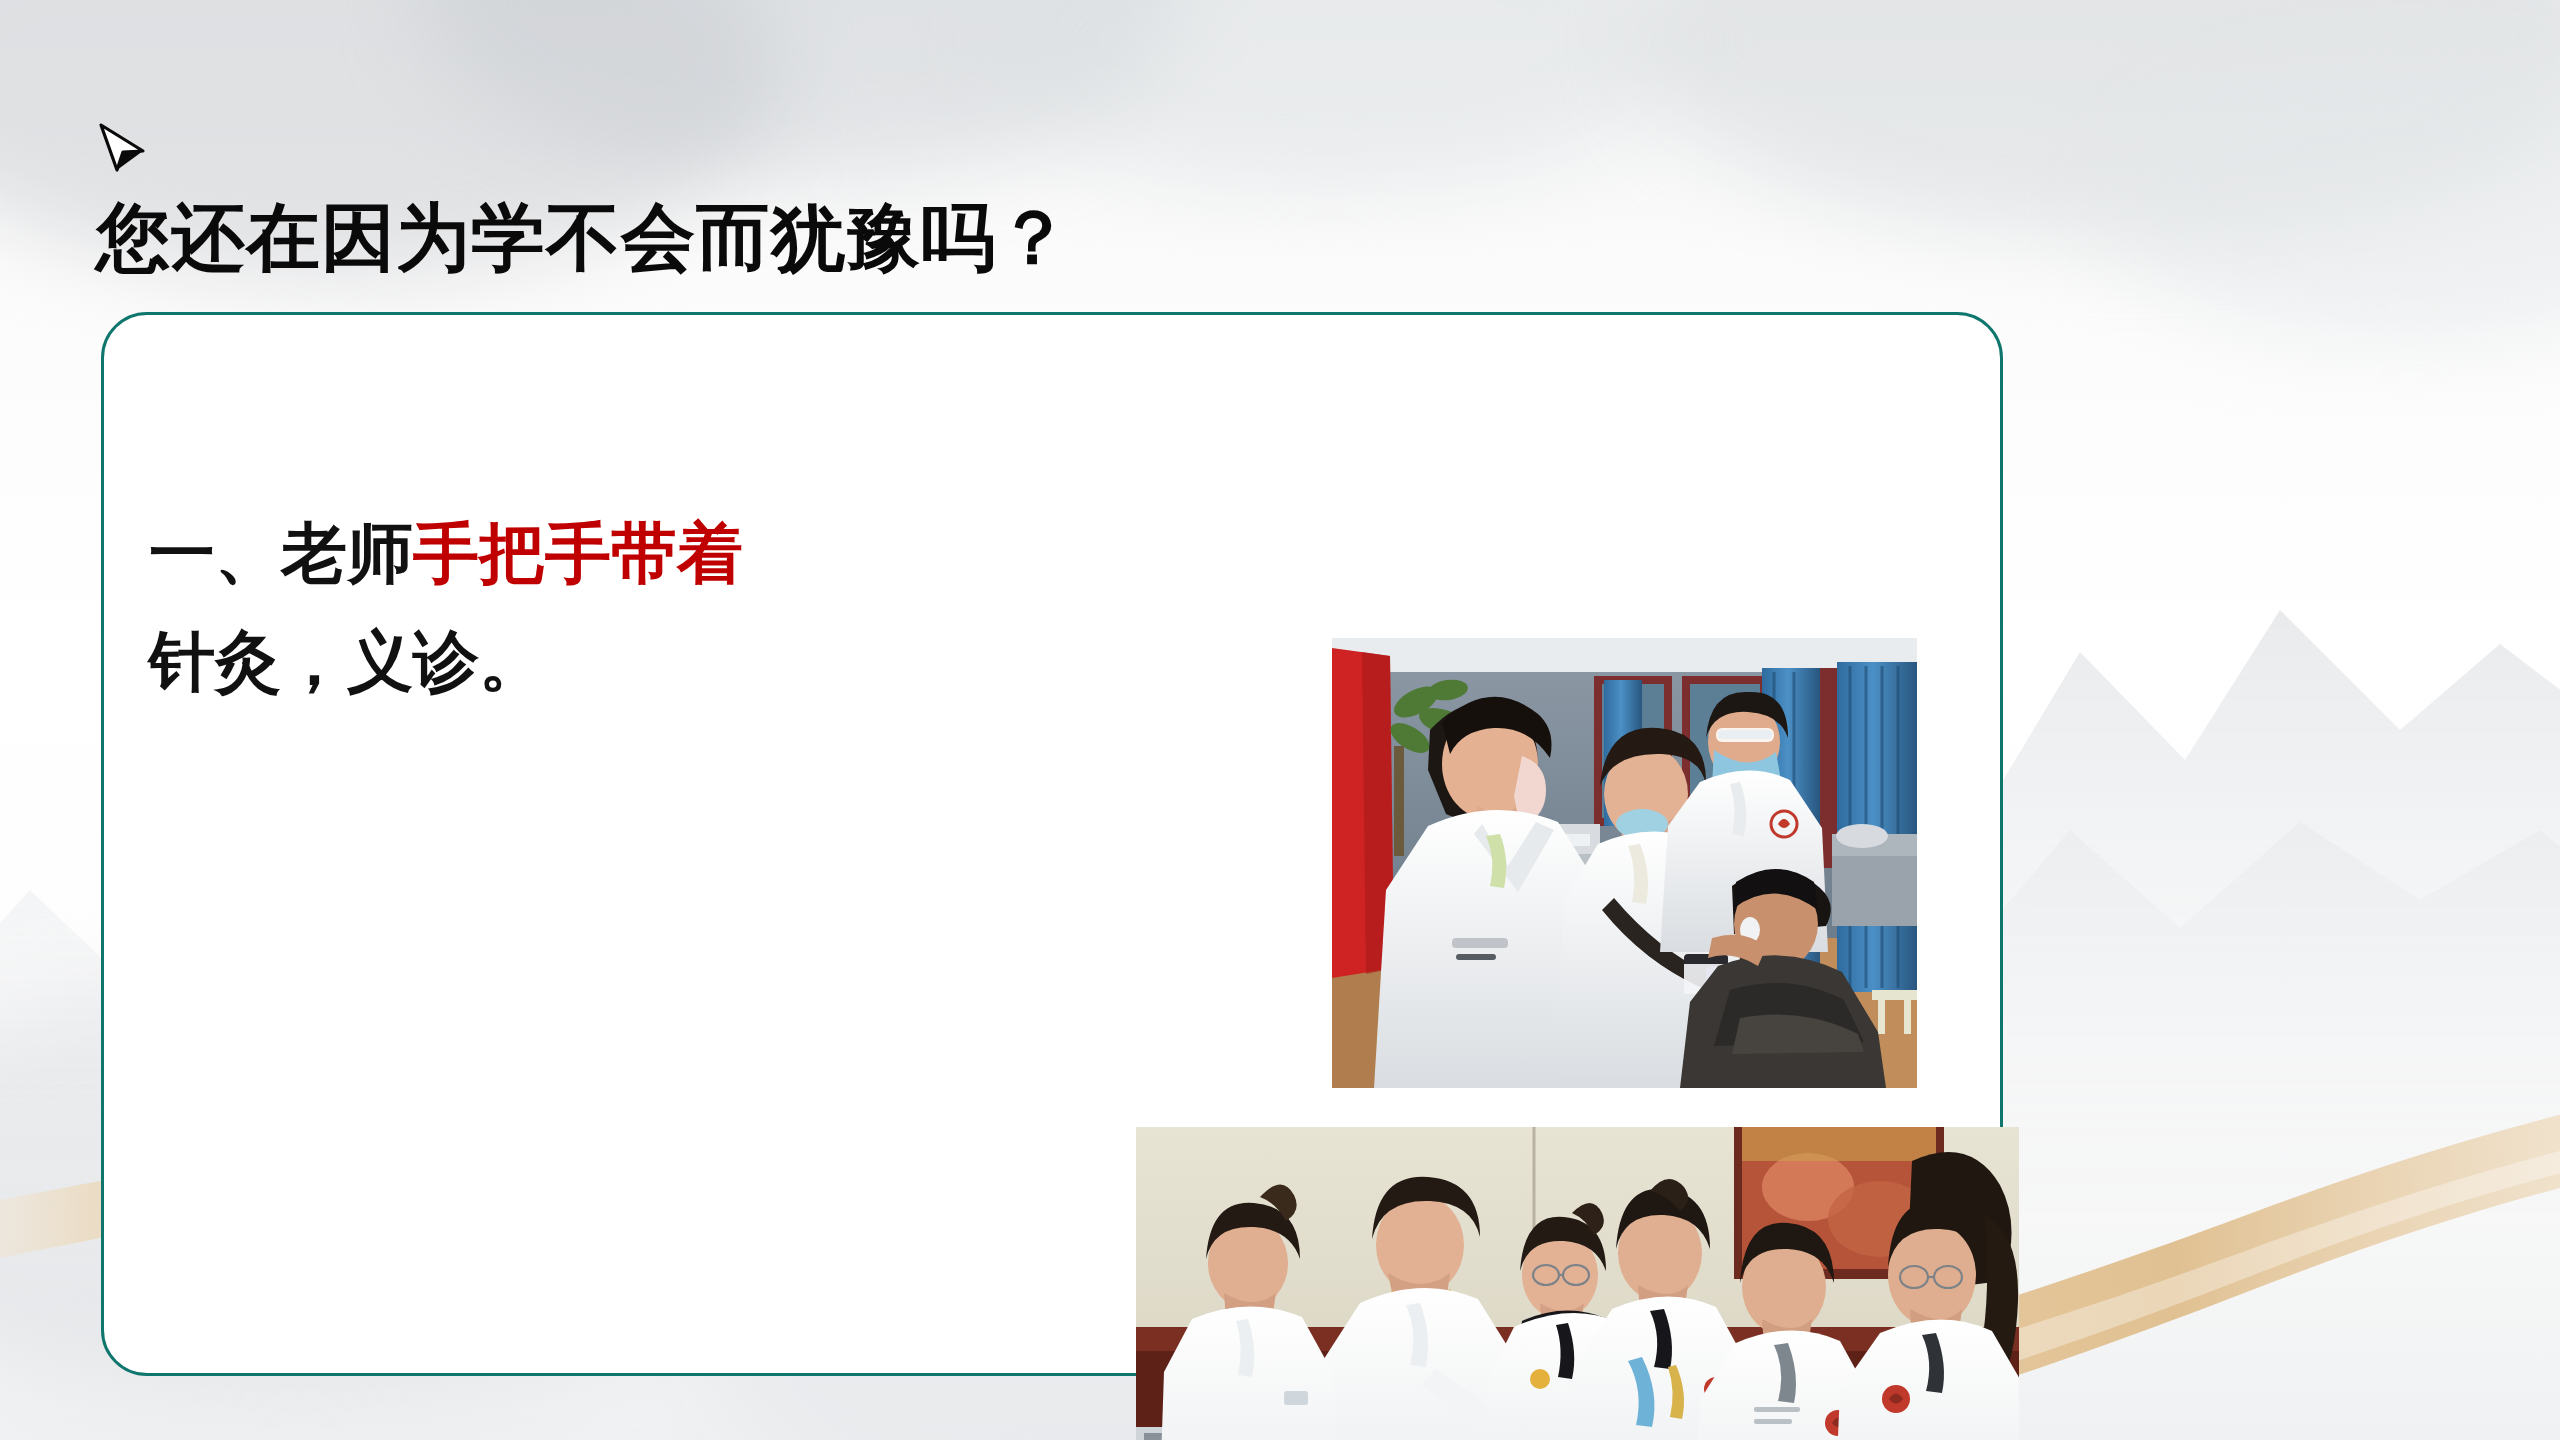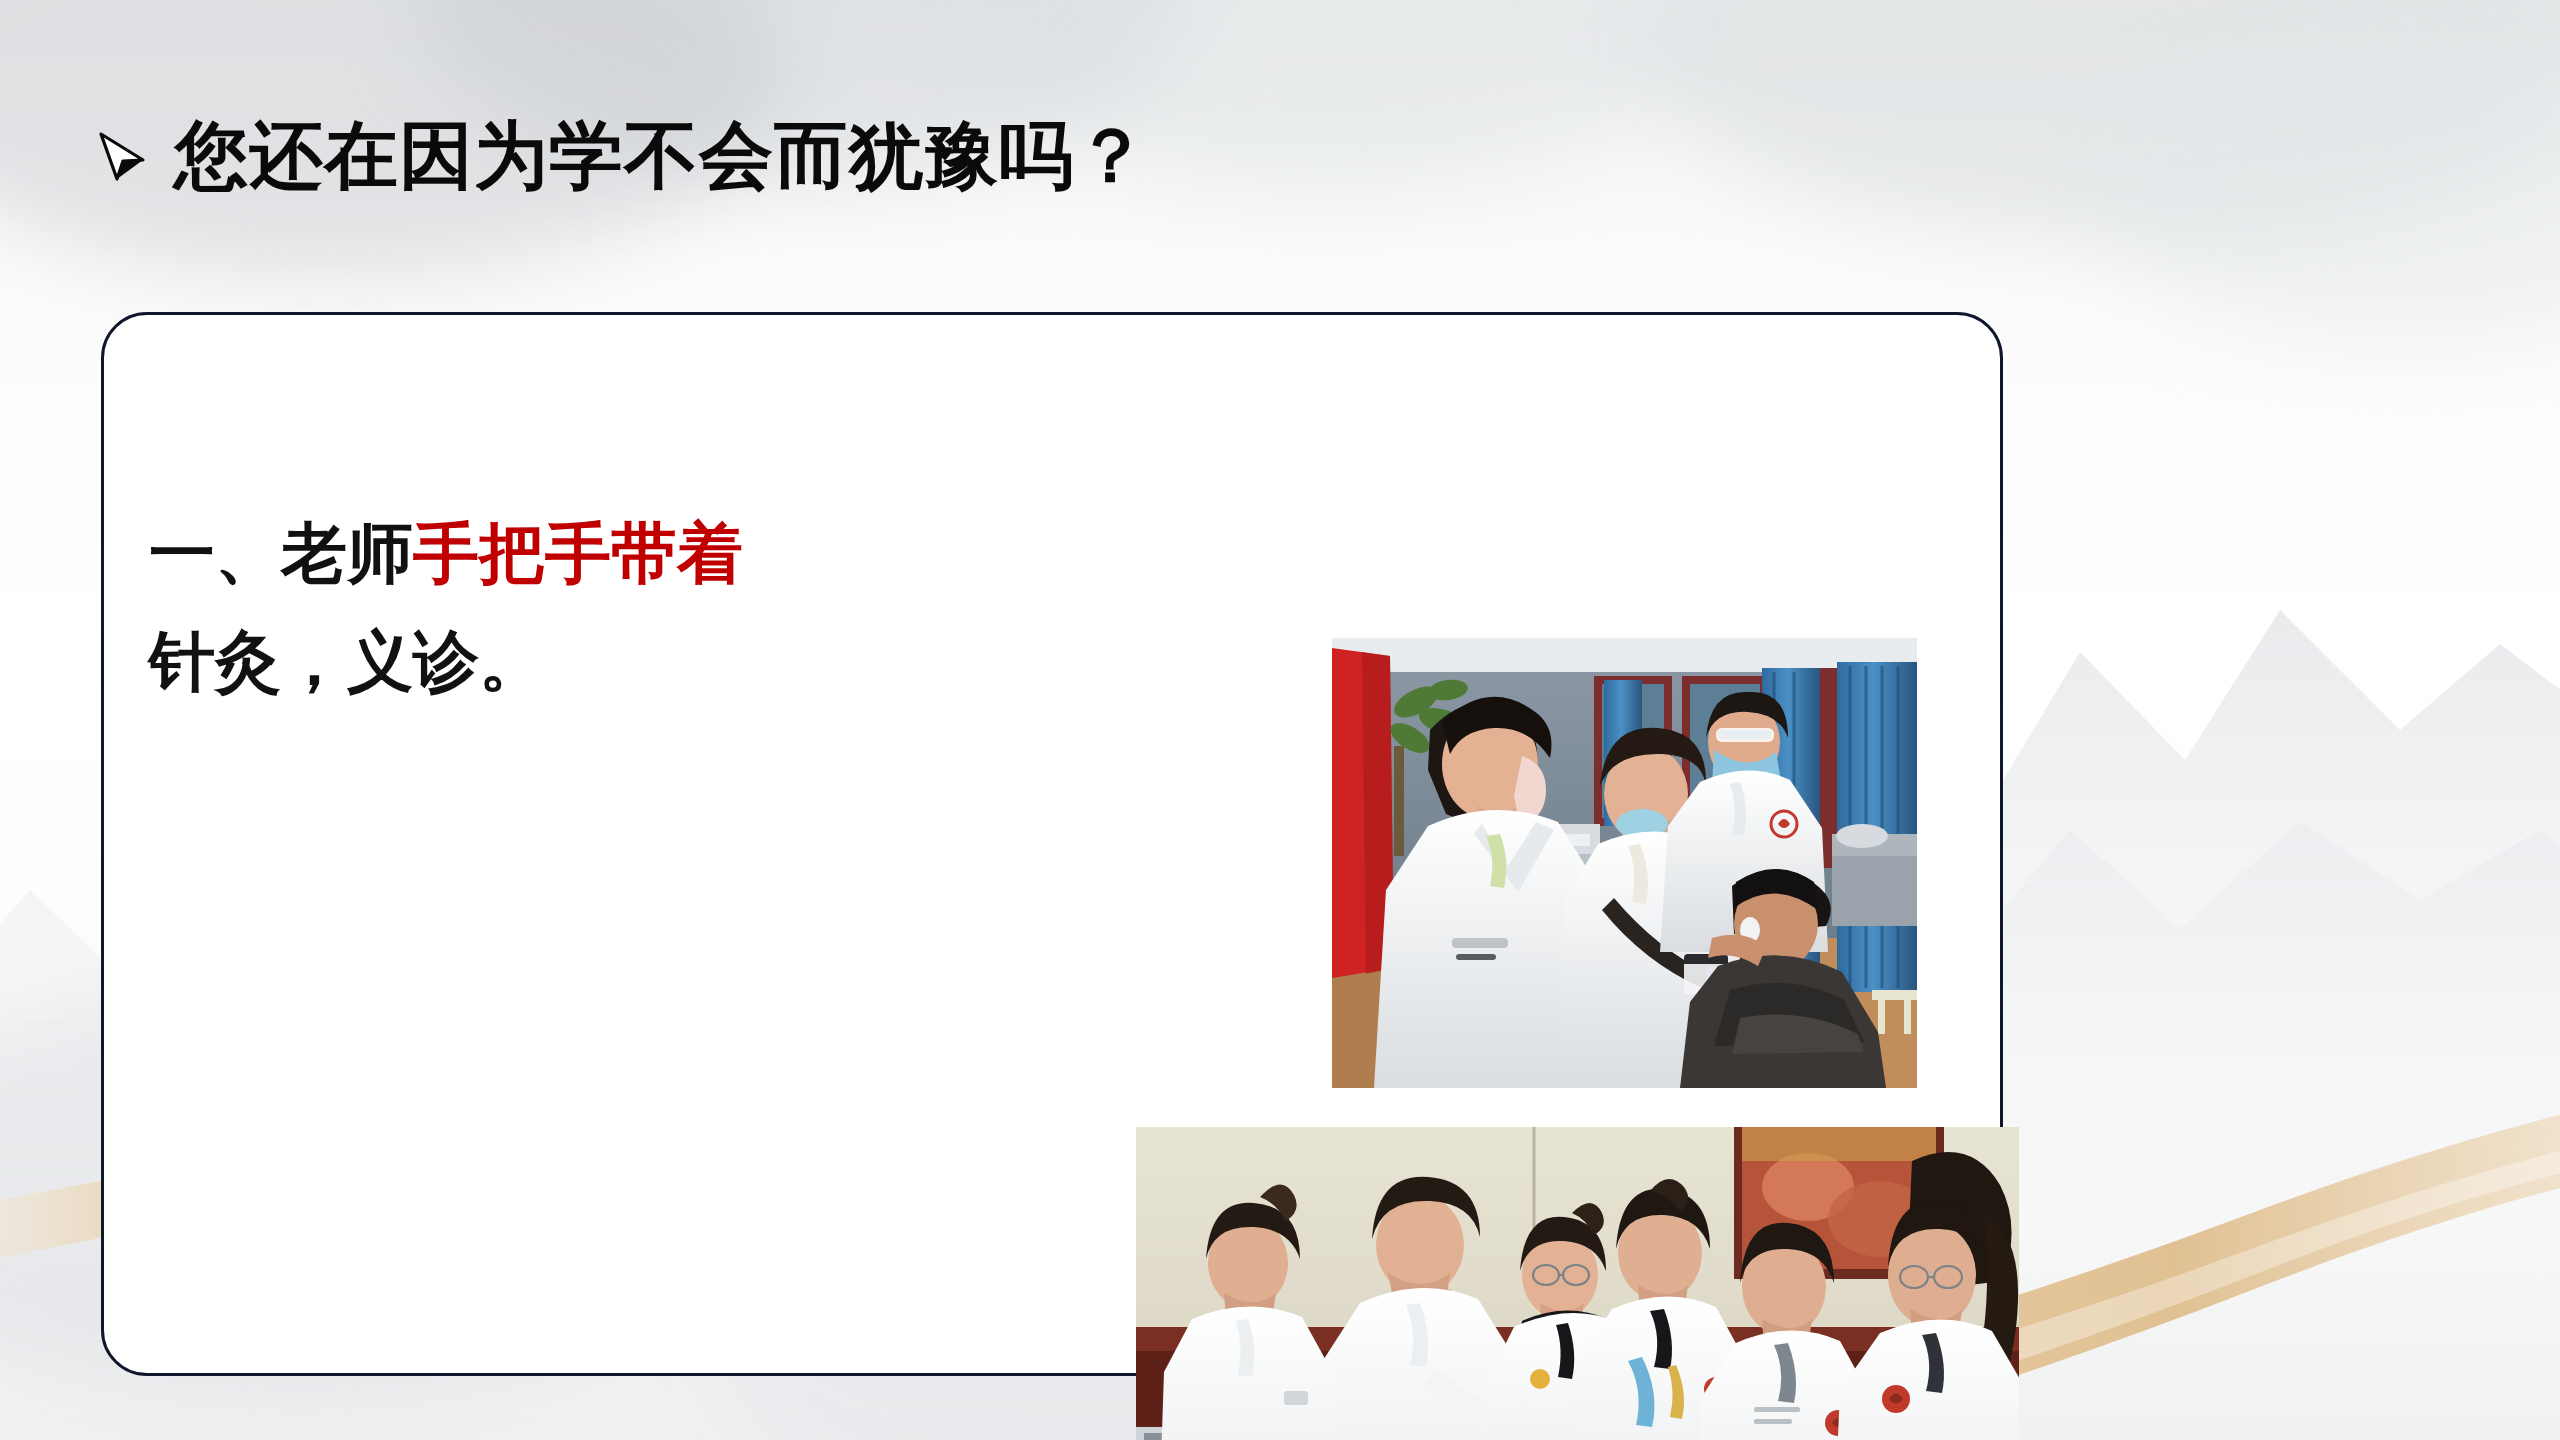--- a/index.html
+++ b/index.html
@@ -58,23 +58,23 @@
   }
   .gold-stroke.g-right { right: -60px; bottom: -40px; width: 1120px; height: 430px; }
   .gold-stroke.g-left  { left: -60px;  bottom: 150px; width: 560px;  height: 230px; }
 
   
   .title-row {
     position: absolute;
     left: 96px;
     top: 118px;
     display: flex;
-    align-items: center;
     gap: 26px;
     white-space: nowrap;
+    flex-direction: column;
   }
   .bullet-arrow {
     width: 52px;
     height: 56px;
     flex: 0 0 auto;
     display: block;
   }
   .title-text {
     font-size: 74px;
     font-weight: 900;
@@ -85,21 +85,21 @@
   }
 
   
   .card {
     position: absolute;
     left: 101px;
     top: 312px;
     width: 1902px;
     height: 1064px;
     background: #ffffff;
-    border: 3px solid #0f172a;
+    border: 3px solid #0f766e;
     border-radius: 46px;
     box-sizing: border-box;
   }
 
   
   .body-text {
     position: absolute;
     left: 45px;
     top: 185px;
     width: 880px;

